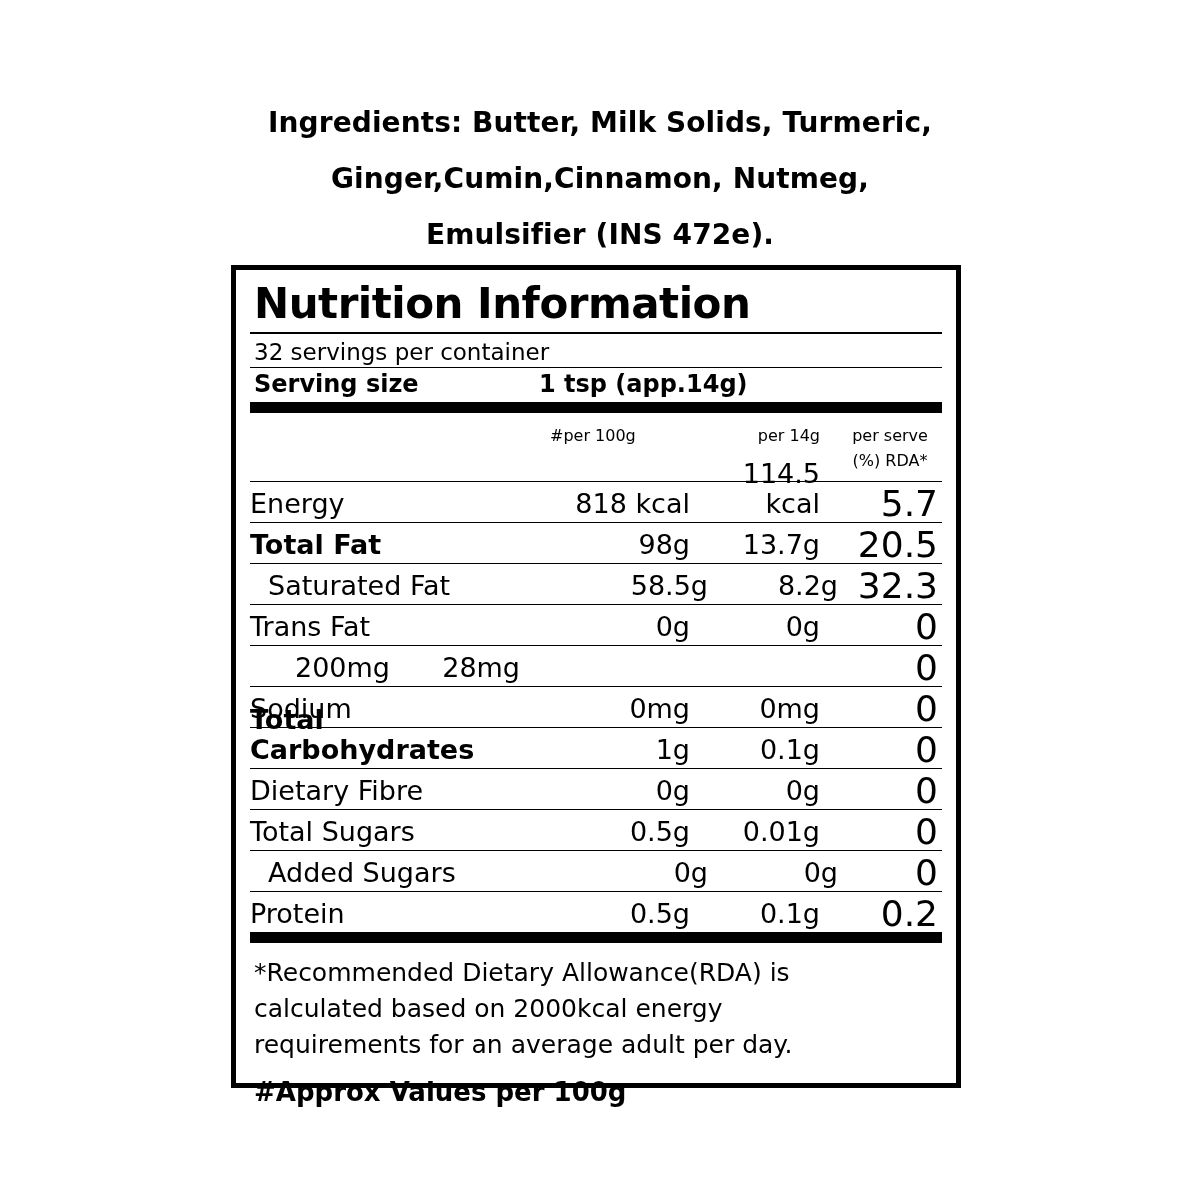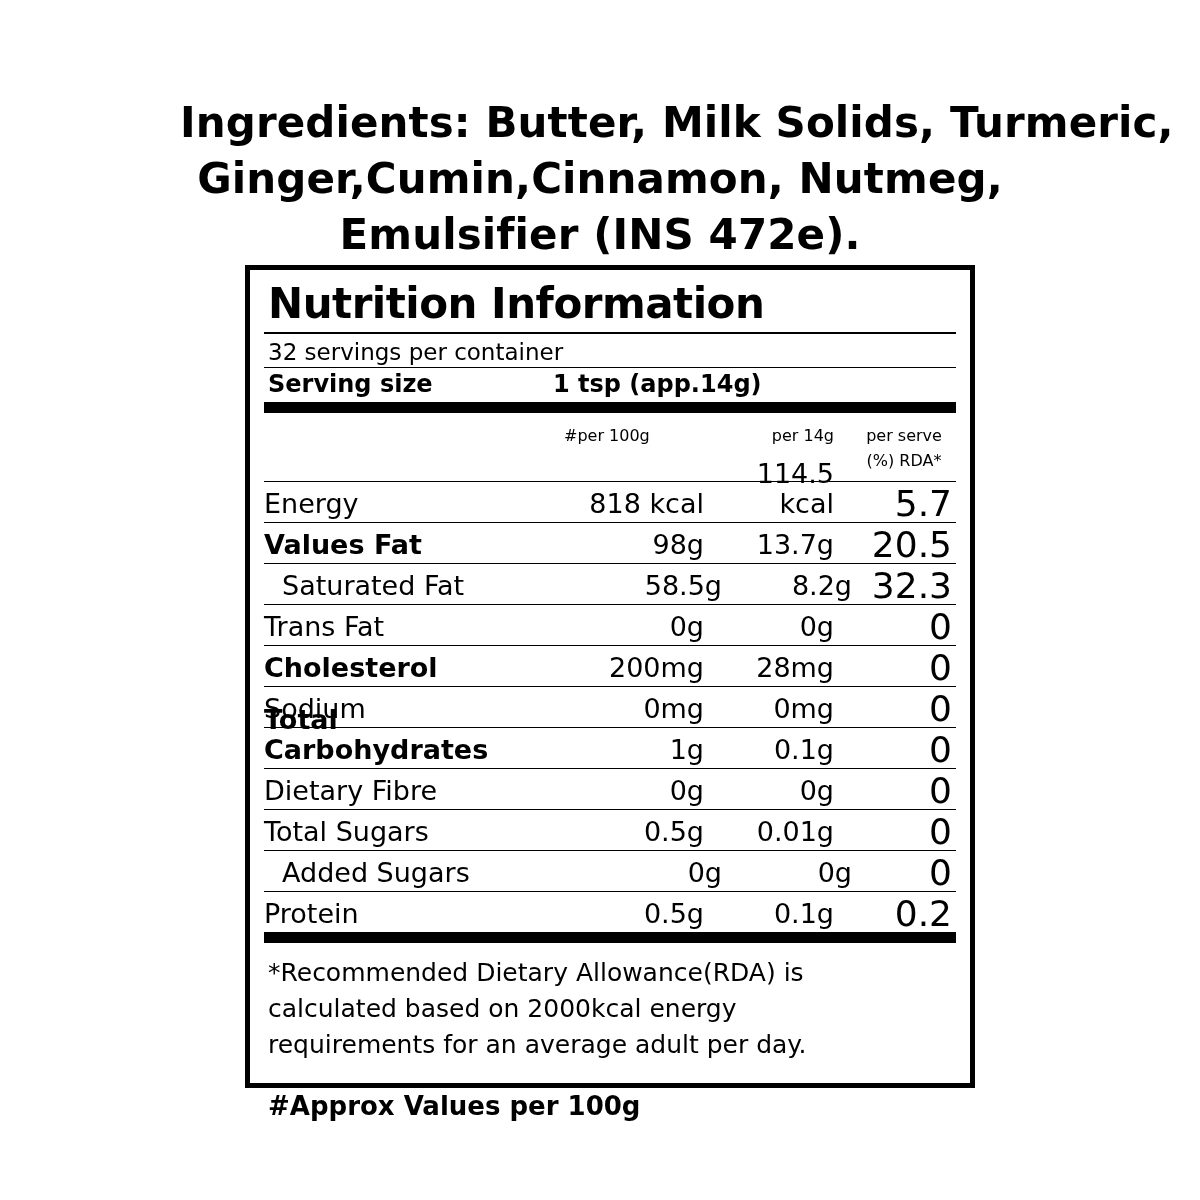--- a/index.html
+++ b/index.html
@@ -17,30 +17,30 @@
   }
 
   
   .ingredients {
     position: absolute;
     left: 180px;
     top: 95px;
     width: 840px;
     text-align: center;
     font-weight: bold;
-    font-size: 42px;
+    font-size: 28px;
     line-height: 56px;
     letter-spacing: 0.1px;
   }
   .ingredients .line { display: block; white-space: nowrap; }
 
   
   .panel {
     position: absolute;
-    left: 245px;
+    left: 231px;
     top: 265px;
     width: 730px;
     height: 823px;
     border: 5px solid #000;
     box-sizing: border-box;
     background: #fff;
     padding: 0 14px;
   }
 
   .nf-title {
@@ -122,21 +122,21 @@
 
   .footnote {
     font-size: 25px;
     line-height: 36px;
     margin-top: 12px;
     padding-left: 4px;
   }
   .approx {
     font-size: 26px;
     font-weight: bold;
-    margin-top: 28px;
+    margin-top: 14px;
     padding-left: 4px;
   }
 </style>
 </head>
 <body>
 
 <div class="ingredients">
   <span class="line">Ingredients: Butter, Milk Solids, Turmeric,</span>
   <span class="line">Ginger,Cumin,Cinnamon, Nutmeg,</span>
   <span class="line">Emulsifier (INS 472e).</span>
@@ -169,21 +169,21 @@
 
   <div class="row">
     <span class="n-name">Energy</span>
     <span class="v1">818 kcal</span>
     <span class="v2">114.5 kcal</span>
     <span class="v3">5.7</span>
   </div>
   <div class="rule-hair"></div>
 
   <div class="row">
-    <span class="n-name bold">Values Fat</span>
+    <span class="n-name bold">Total Fat</span>
     <span class="v1">98g</span>
     <span class="v2">13.7g</span>
     <span class="v3">20.5</span>
   </div>
   <div class="rule-hair"></div>
 
   <div class="row">
     <span class="n-name indent">Saturated Fat</span>
     <span class="v1">58.5g</span>
     <span class="v2">8.2g</span>
@@ -193,21 +193,20 @@
 
   <div class="row">
     <span class="n-name">Trans Fat</span>
     <span class="v1">0g</span>
     <span class="v2">0g</span>
     <span class="v3">0</span>
   </div>
   <div class="rule-hair"></div>
 
   <div class="row">
-    <span class="n-name bold">Cholesterol</span>
     <span class="v1">200mg</span>
     <span class="v2">28mg</span>
     <span class="v3">0</span>
   </div>
   <div class="rule-hair"></div>
 
   <div class="row">
     <span class="n-name">Sodium</span>
     <span class="v1">0mg</span>
     <span class="v2">0mg</span>

